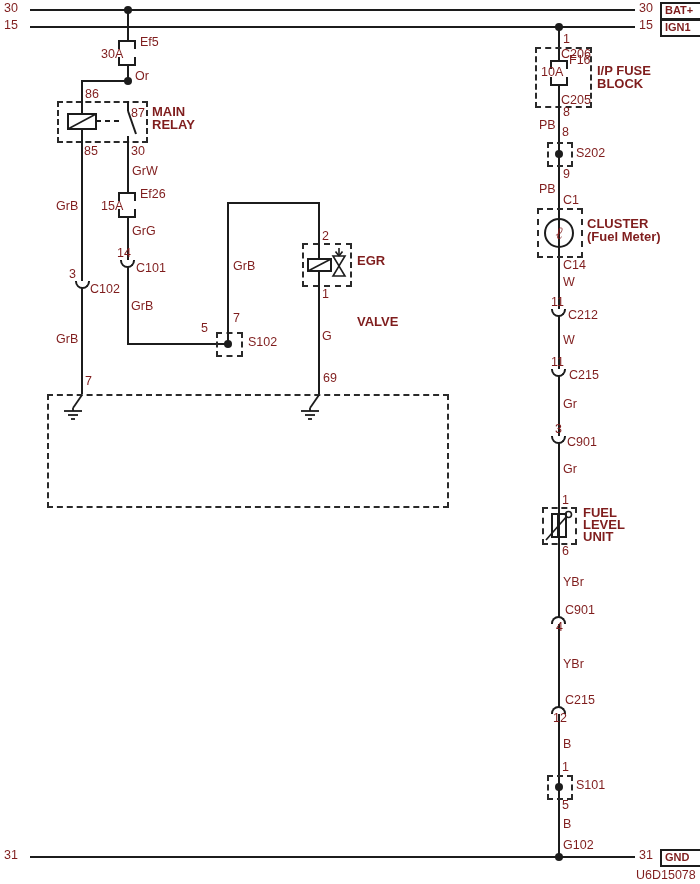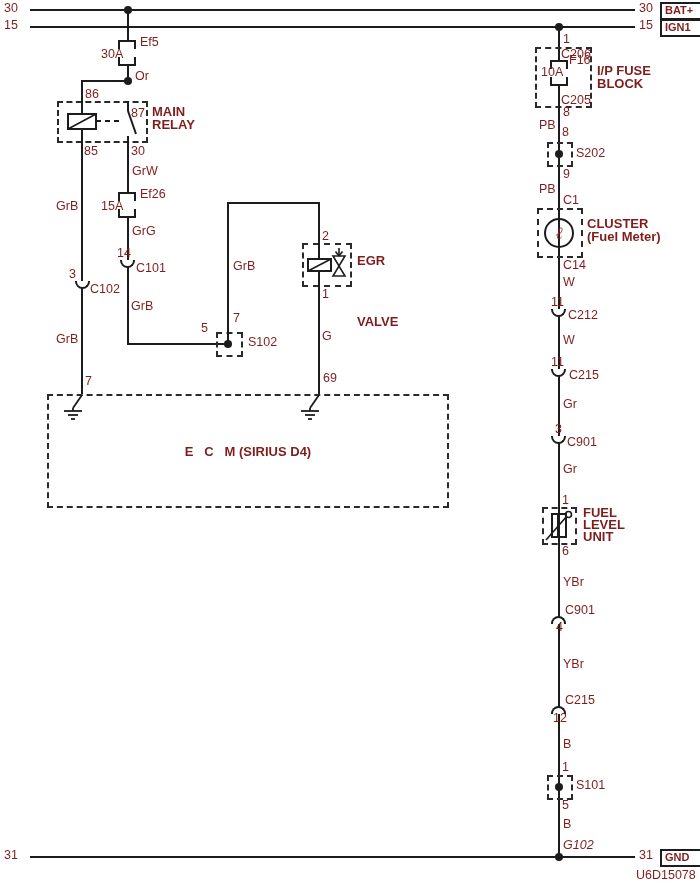--- a/index.html
+++ b/index.html
@@ -148,21 +148,20 @@
     <line x1="8" y1="20" x2="18" y2="20" stroke-width="1.8"></line>
     <line x1="11" y1="24" x2="15" y2="24" stroke-width="1.8"></line>
   </svg>
   <svg class="sym" style="left:297px;top:395px;" width="30" height="30" viewBox="0 0 30 30">
     <line x1="22" y1="0" x2="13" y2="13" stroke-width="1.8"></line>
     <line x1="13" y1="13" x2="13" y2="16" stroke-width="1.8"></line>
     <line x1="4" y1="16" x2="22" y2="16" stroke-width="1.8"></line>
     <line x1="8" y1="20" x2="18" y2="20" stroke-width="1.8"></line>
     <line x1="11" y1="24" x2="15" y2="24" stroke-width="1.8"></line>
   </svg>
-  <span class="ecm-label" style="left:47px;top:444px;width:402px;">E   C   M (SIRIUS D4)</span>
 
   <div class="dot" style="left:555px;top:23px;"></div>
   <div class="wire v" style="left:558px;top:27px;height:33px;"></div>
   <span class="lbl" style="left:563px;top:33px;">1</span>
 
   <div class="dbox" style="left:535px;top:47px;width:57px;height:61px;"></div>
   <span class="lbl" style="left:561px;top:48px;">C206</span>
   <div class="cap cap-top" style="left:550px;top:60px;"></div>
   <div class="cap cap-bot" style="left:550px;top:77px;"></div>
   <span class="lbl" style="left:569px;top:54px;">F16</span>
@@ -229,16 +228,16 @@
   <span class="lbl" style="left:553px;top:712px;">12</span>
 
   <span class="lbl" style="left:563px;top:738px;">B</span>
   <span class="lbl" style="left:562px;top:761px;">1</span>
   <div class="dbox" style="left:547px;top:775px;width:26px;height:25px;"></div>
   <div class="dot" style="left:555px;top:783px;"></div>
   <span class="lbl" style="left:576px;top:779px;">S101</span>
   <span class="lbl" style="left:562px;top:799px;">5</span>
   <span class="lbl" style="left:563px;top:818px;">B</span>
 
-  <span class="lbl" style="left:563px;top:839px;font-style:italic;">G102</span>
+  <span class="lbl" style="left:563px;top:839px;">G102</span>
   <div class="dot" style="left:555px;top:853px;"></div>
 
 </div>
 
 </body></html>

